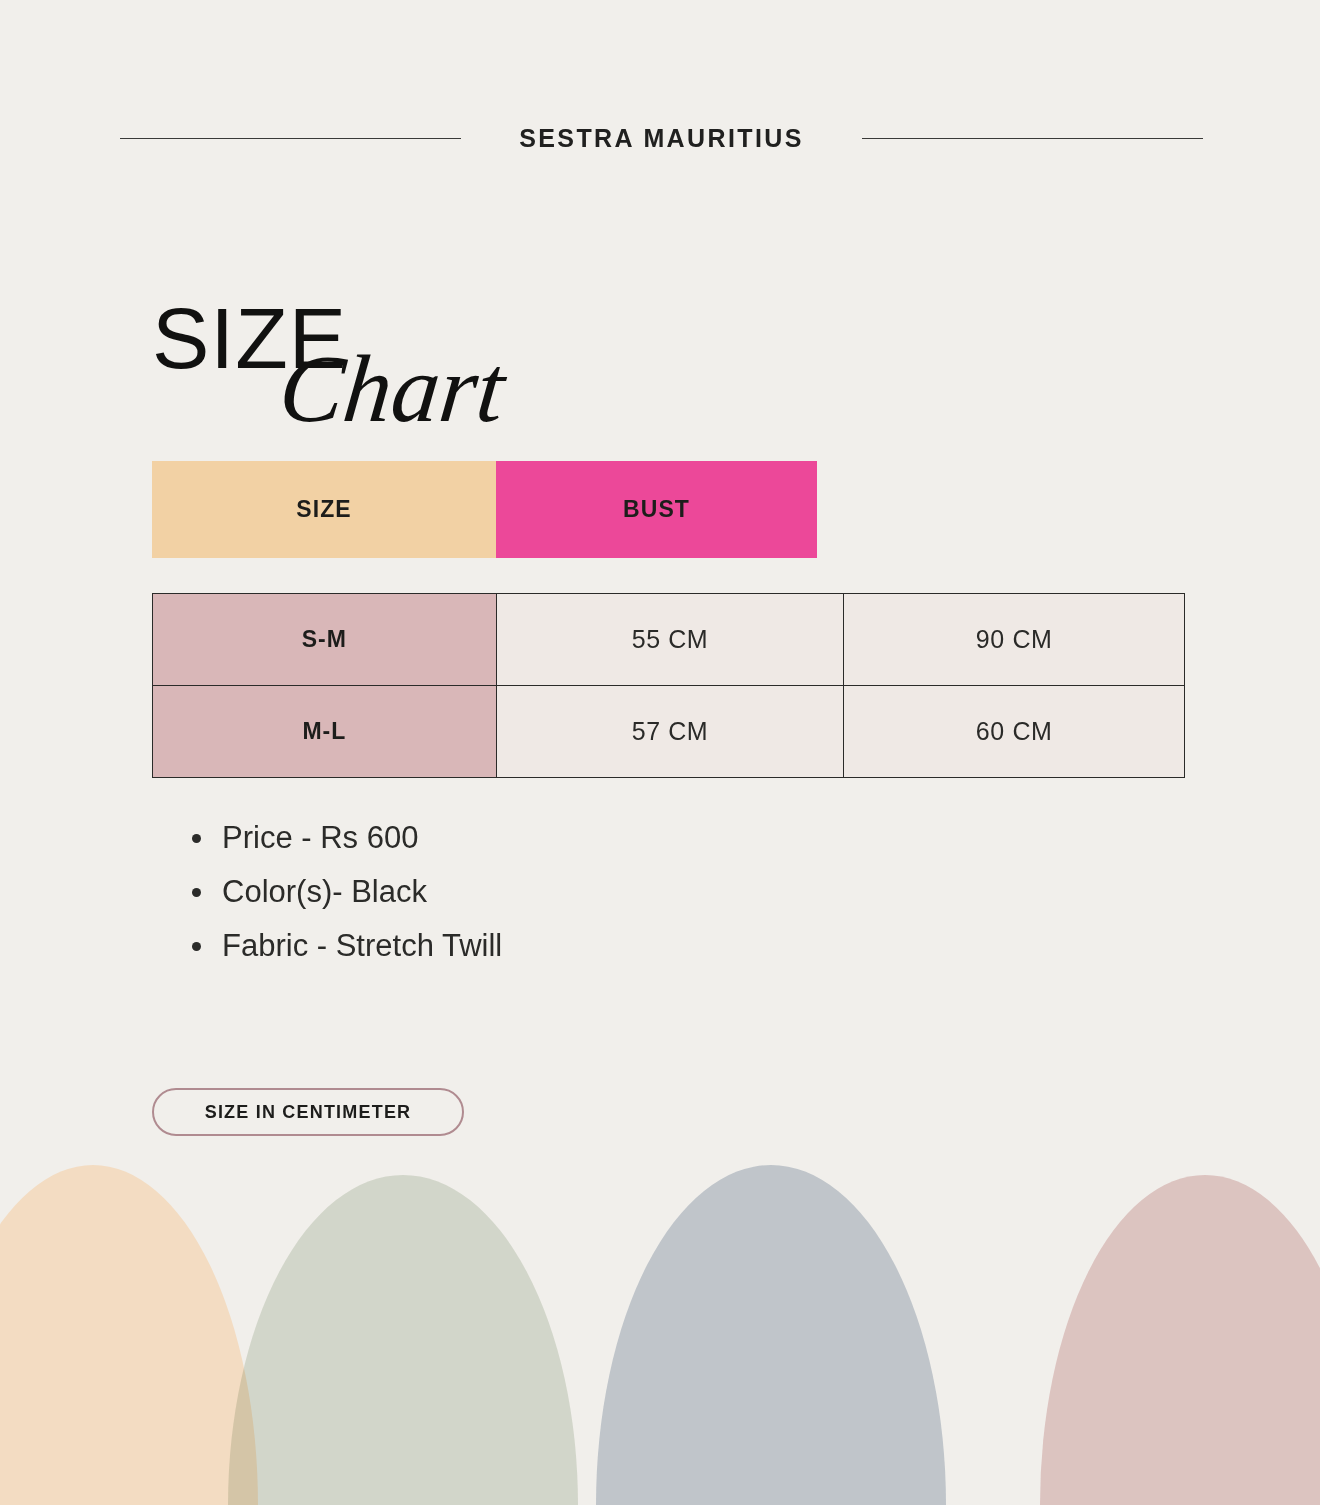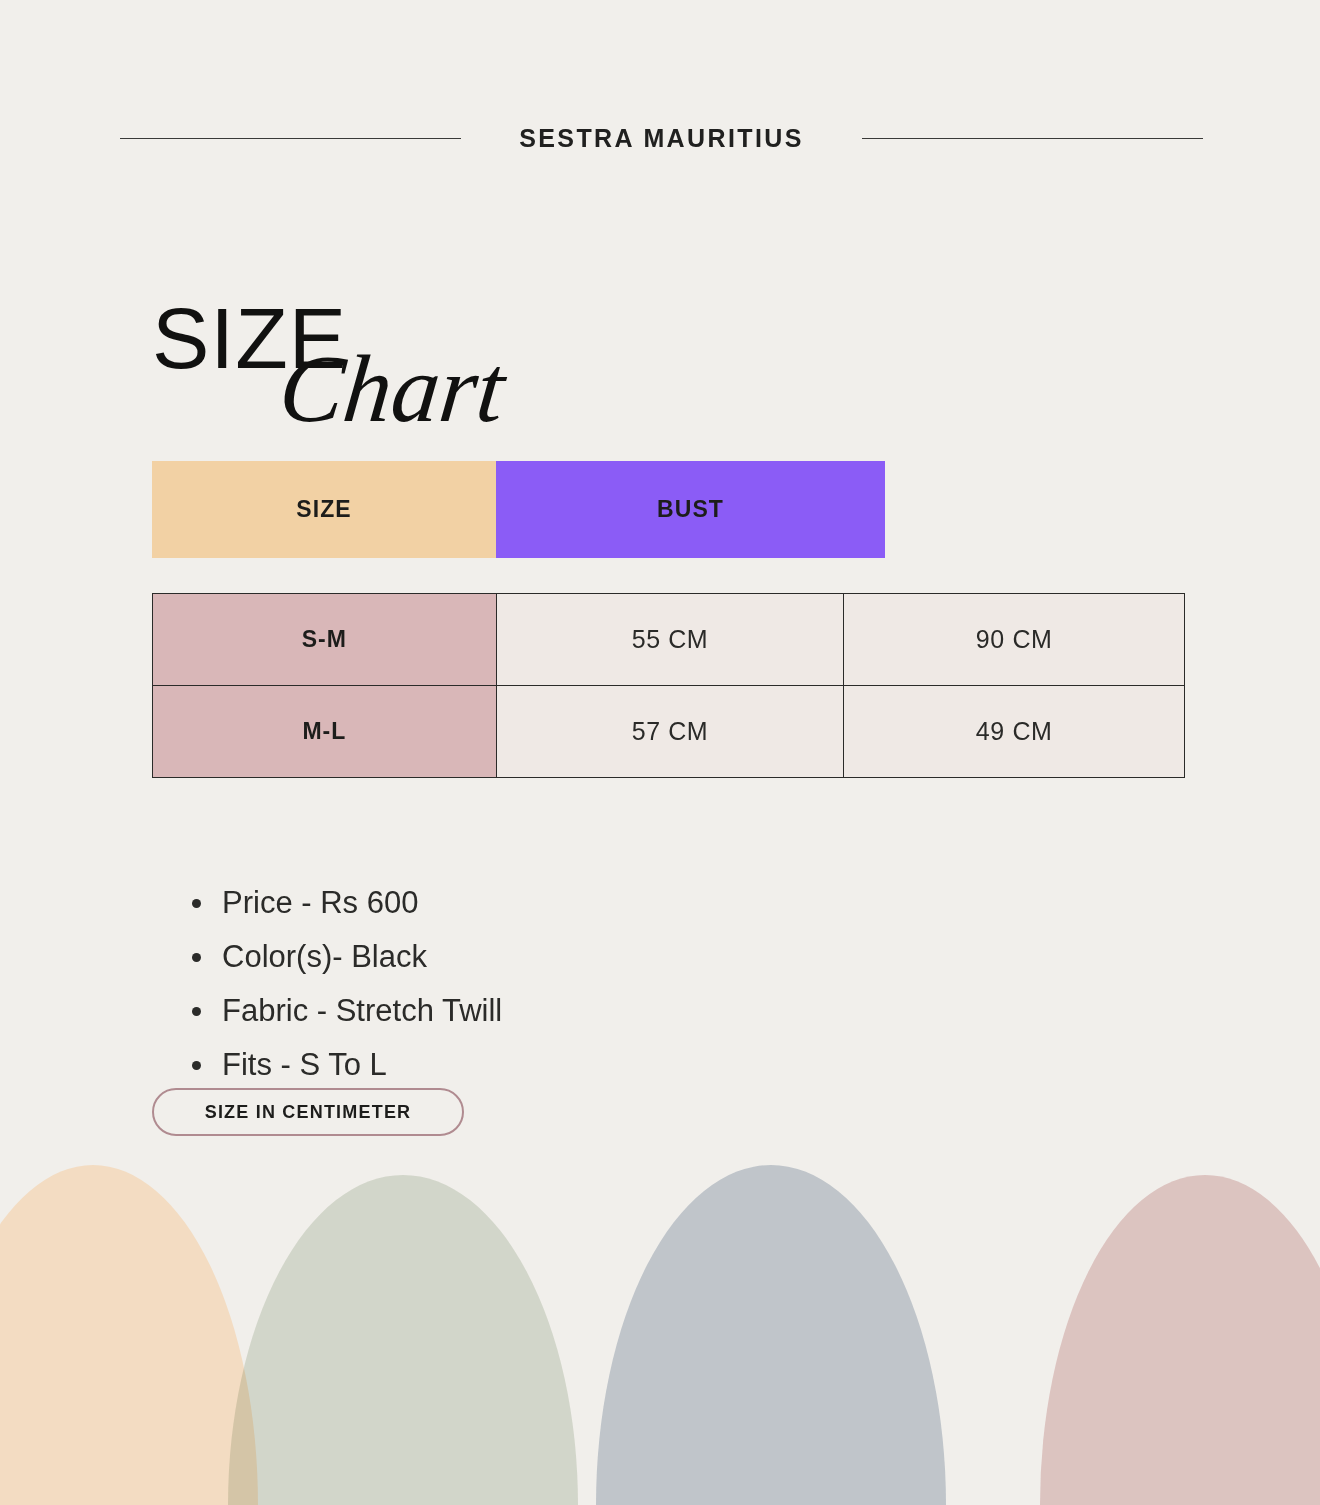--- a/index.html
+++ b/index.html
@@ -99,21 +99,21 @@
     display: flex;
     align-items: center;
     justify-content: center;
     font-size: 23px;
     font-weight: 700;
     letter-spacing: 1.1px;
     color: #1d1d1b;
   }
   .hc-size   { width: 344px; background: #f2d1a4; }
   .hc-length { width: 348px; background: #d4dfcd; }
-  .hc-bust   { width: 389px; background: #8b5cf6; }
+  .hc-bust   { width: 321px; background: #ec4899; }
 
   .body-table {
     position: absolute;
     top: 593px;
     left: 152px;
     width: 1033px;
     border-collapse: collapse;
   }
   .body-table td {
     height: 92px;
@@ -135,21 +135,21 @@
     font-size: 25px;
     color: #2a2a28;
     letter-spacing: 0.6px;
   }
   .cell-len { width: 348px; }
   .cell-bust { width: 341px; }
 
   
   .details {
     position: absolute;
-    top: 876px;
+    top: 811px;
     left: 188px;
     list-style: none;
   }
   .details li {
     position: relative;
     padding-left: 34px;
     font-size: 31px;
     line-height: 54px;
     color: #2b2b29;
   }
@@ -229,30 +229,29 @@
   <table class="body-table">
     <tbody>
       <tr>
         <td class="cell-size">S-M</td>
         <td class="cell-val cell-len">55 CM</td>
         <td class="cell-val cell-bust">90 CM</td>
       </tr>
       <tr>
         <td class="cell-size">M-L</td>
         <td class="cell-val cell-len">57 CM</td>
-        <td class="cell-val cell-bust">49 CM</td>
+        <td class="cell-val cell-bust">60 CM</td>
       </tr>
     </tbody>
   </table>
 
   <ul class="details">
     <li>Price - Rs  600</li>
     <li>Color(s)-  Black</li>
     <li>Fabric - Stretch Twill</li>
-    <li>Fits -  S To  L</li>
   </ul>
 
   <div class="badge">SIZE IN CENTIMETER</div>
 
   <div class="arches">
     <div class="arch arch-1"></div>
     <div class="arch arch-2 arch-overlap"></div>
     <div class="arch arch-3 arch-overlap"></div>
     <div class="arch arch-4 arch-overlap"></div>
   </div>

